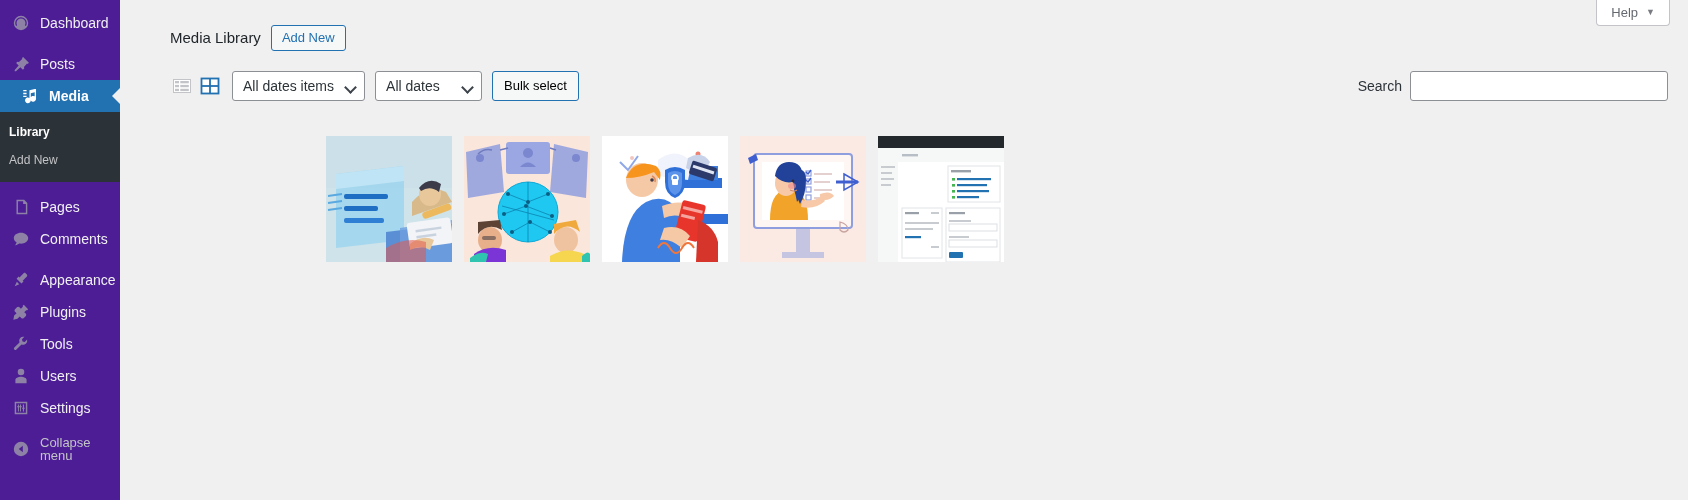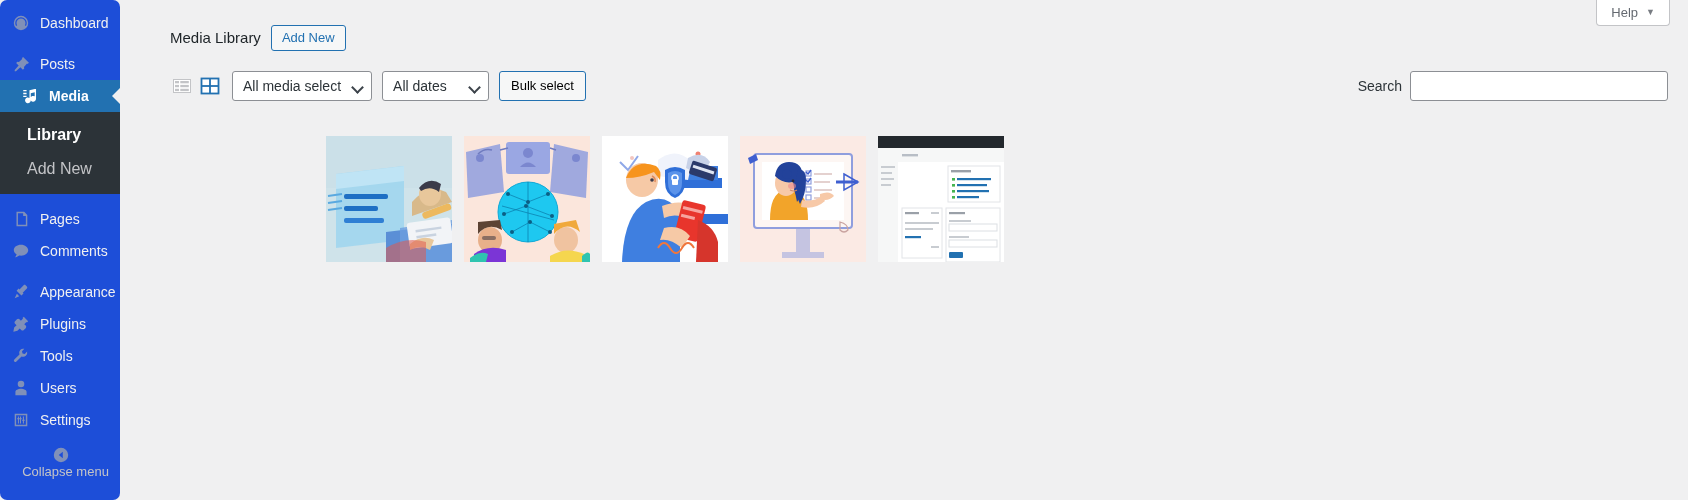--- a/index.html
+++ b/index.html
@@ -9,23 +9,22 @@
     overflow: hidden;
     font-family: "Liberation Sans", sans-serif;
     background: #f0f0f1;
   }
   #app { position: relative; width: 1688px; height: 500px; }
 
   
   #adminmenu {
     position: absolute; left: 0; top: 0;
     width: 120px; height: 500px;
-    background: #1d4ed8;
+    background: #4c1d95;
     color: #f0f0f1;
-    border-radius: 7px;
   }
   .menu-item {
     position: relative;
     display: flex; align-items: center;
     height: 32px;
     padding-left: 11px;
     font-size: 14px;
     color: #f0f0f1;
     cursor: pointer;
     line-height: 1;
@@ -46,28 +45,28 @@
     position: absolute; right: 0; top: 50%;
     margin-top: -8px;
     border-style: solid;
     border-width: 8px 8px 8px 0;
     border-color: transparent #f0f0f1 transparent transparent;
   }
   .menu-sep { height: 9px; }
   .submenu { background: #2c3338; padding: 6px 0 8px 0; }
   .submenu-item {
     display: block;
-    font-size: 16px;
-    padding: 5px 0 5px 27px;
+    font-size: 12px;
+    padding: 5px 0 5px 9px;
     color: #c3c4c7;
     cursor: pointer;
     line-height: 1.5;
   }
   .submenu-item.current { color: #fff; font-weight: 600; }
-  .collapse-item { color: #c3c4c7; font-size: 13px; flex-direction: column; }
+  .collapse-item { color: #c3c4c7; font-size: 13px; }
   .collapse-item .mi-icon svg { fill: #a7aaad; }
 
   
   #wpbody {
     position: absolute; left: 150px; top: 0;
     width: 1538px; height: 500px;
     background: #f0f0f1;
   }
 
   
@@ -355,21 +354,21 @@
         <span class="view-btn" title="Grid view">
           <svg viewBox="0 0 20 20" width="20" height="20">
             <rect x="1.5" y="2.5" width="17" height="15" fill="#fff" stroke="#2271b1" stroke-width="1.8"></rect>
             <rect x="9.1" y="2.5" width="1.8" height="15" fill="#2271b1"></rect>
             <rect x="1.5" y="9.1" width="17" height="1.8" fill="#2271b1"></rect>
           </svg>
         </span>
       </div>
 
       <div class="attachment-filters" id="f-media">
-        <span>All media select</span>
+        <span>All dates items</span>
         <span class="sel-caret"></span>
       </div>
 
       <div class="attachment-filters" id="f-dates">
         <span>All dates</span>
         <span class="sel-caret"></span>
       </div>
 
       <div class="button-bulk">Bulk select</div>
 

